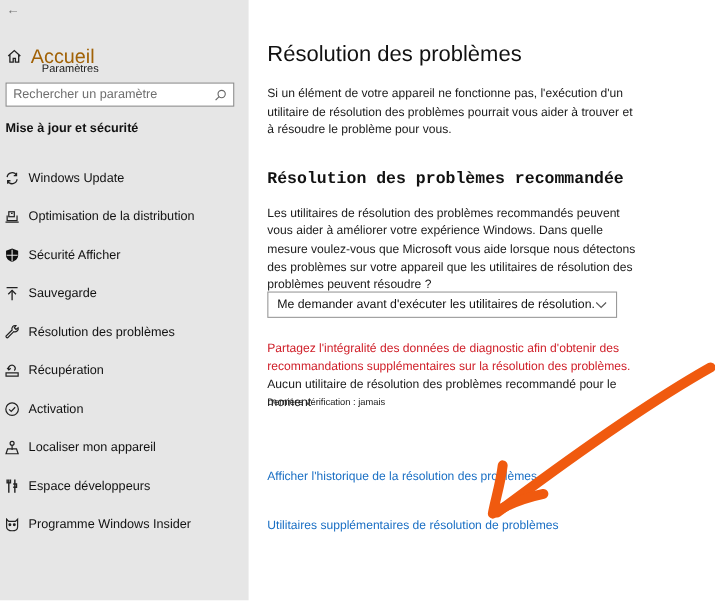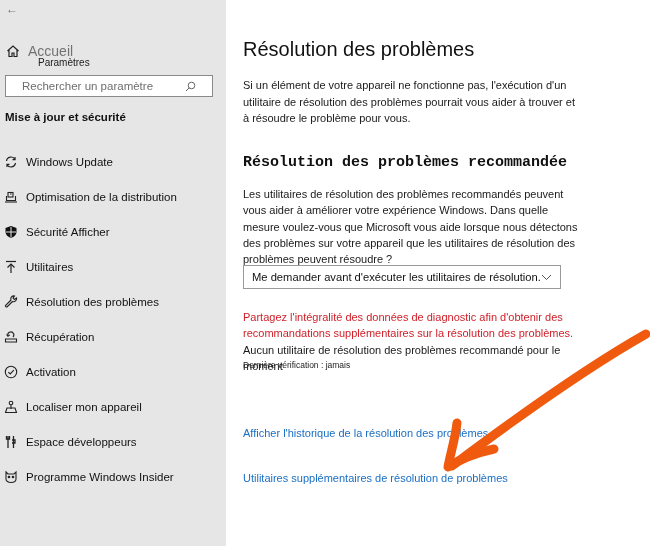--- a/index.html
+++ b/index.html
@@ -9,26 +9,26 @@
   .sidebar {
     position: absolute; left: 0; top: 0; width: 226px; height: 546px;
     background: #e6e6e6;
   }
   .titlebar { position: absolute; left: 0; top: 0; height: 22px; width: 226px; }
   .back-arrow { position: absolute; left: 6px; top: 2px; font-size: 12px; color: #777; }
   .app-title { position: absolute; left: 38px; top: 20px; font-size: 10px; color: #222; margin-top: 37px; }
 
   .home-row { position: absolute; left: 5px; top: 42px; height: 18px; display: flex; align-items: center; }
   .home-row .ico { width: 16px; height: 16px; display: flex; align-items: center; justify-content: center; }
-  .home-row .lbl { margin-left: 7px; font-size: 14px; color: #737373; }
+  .home-row .lbl { margin-left: 7px; font-size: 18px; color: #a16207; }
 
   .search-box {
     position: absolute; left: 5px; top: 75px; width: 208px; height: 22px;
     border: 1px solid #8a8a8a; background: #ffffff;
-    display: flex; align-items: center; padding: 0 16px;
+    display: flex; align-items: center; padding: 0 6px;
   }
   .search-box input {
     border: none; outline: none; background: transparent; flex: 1;
     font-family: "Liberation Sans", sans-serif; font-size: 11.5px; color: #333;
   }
   .search-box input::placeholder { color: #6e6e6e; }
   .search-box .ico { width: 12px; height: 12px; display: flex; align-items: center; justify-content: center; }
 
   .section-title { position: absolute; left: 5px; top: 111px; font-size: 11.5px; font-weight: bold; color: #111; text-align: right; }
 
@@ -125,21 +125,21 @@
   </div>
 
   <div class="nav-item" style="top:257px">
     <span class="ico">
       <svg width="14" height="14" viewBox="0 0 14 14" fill="none" stroke="#222" stroke-width="1.2">
           <path d="M2 1.5 H12"></path>
           <path d="M7 4 V13"></path>
           <path d="M3.5 7.5 L7 4 L10.5 7.5"></path>
         </svg>
     </span>
-    <span class="lbl">Utilitaires</span>
+    <span class="lbl">Sauvegarde</span>
   </div>
 
   <div class="nav-item" style="top:292px">
     <span class="ico">
       <svg width="14" height="14" viewBox="0 0 14 14" fill="none" stroke="#222" stroke-width="1.1">
           <path d="M12.5 3 A3 3 0 0 1 8.5 6.5 L3 12 A1.2 1.2 0 0 1 1.5 10.5 L7 5 A3 3 0 0 1 10.5 1 L9 3 L10.5 4.5 Z"></path>
         </svg>
     </span>
     <span class="lbl">Résolution des problèmes</span>
   </div>

